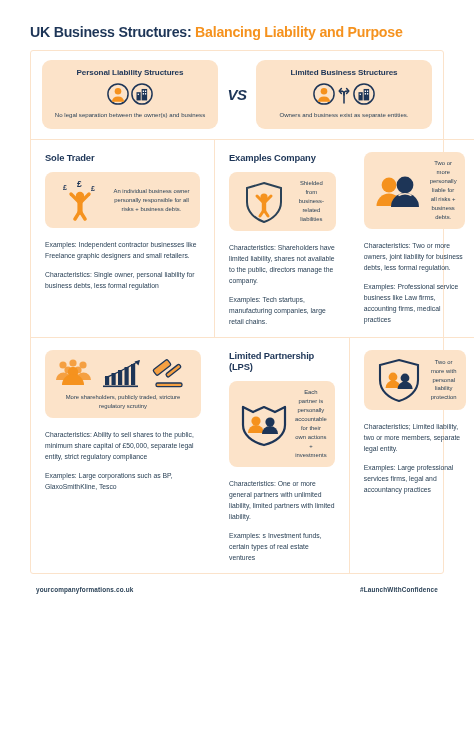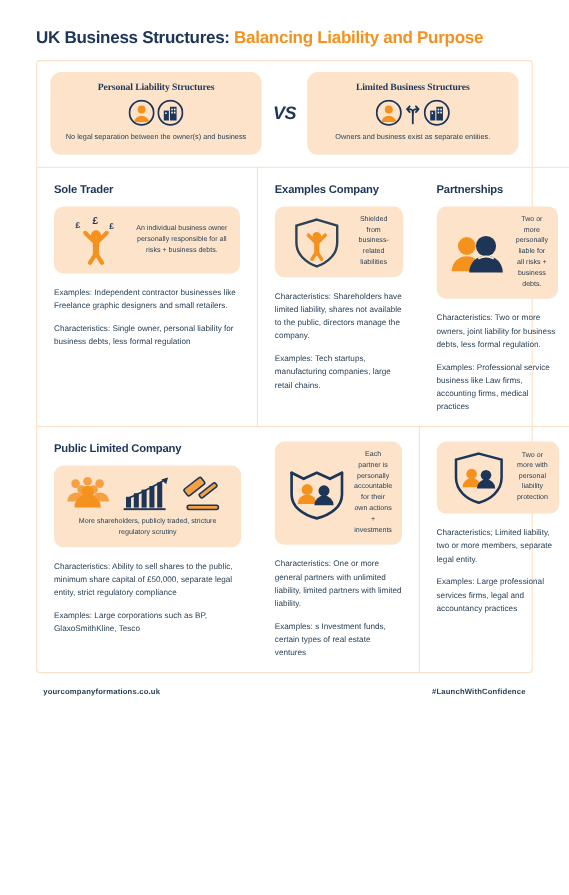--- a/index.html
+++ b/index.html
@@ -57,21 +57,20 @@
     padding: 8px 8px 9px 8px;
     box-sizing: border-box;
     text-align: center;
   }
   .cmp-title {
     font-size: 8.1px;
     font-weight: bold;
     color: #1d3557;
     letter-spacing: -0.1px;
     margin-bottom: 4px;
-    font-family: Liberation Serif, serif;
   }
   .cmp-icons {
     height: 26px;
     display: flex;
     align-items: center;
     justify-content: center;
     gap: 2px;
     margin-bottom: 4px;
   }
   .cmp-sub {
@@ -269,39 +268,37 @@
               <path d="M21 30 L25 36" stroke="#f5921e" stroke-width="3" stroke-linecap="round"></path>
             </svg>
           </div>
           <div class="badge-text">Shielded from business-related liabilities</div>
         </div>
         <p class="para">Characteristics: Shareholders have limited liability, shares not available to the public, directors manage the company.</p>
         <p class="para">Examples: Tech startups, manufacturing companies, large retail chains.</p>
       </div>
 
       <div class="cell left row-top">
-        <div class="cell-title">Partnerships</div>
         <div class="badge">
           <div class="badge-icon">
             <svg width="50" height="38" viewBox="0 0 50 38">
               <circle cx="15" cy="13" r="7.4" fill="#f5921e"></circle>
               <path d="M2.5 34a12.5 12.5 0 0 1 25 0z" fill="#f5921e"></path>
               <circle cx="31" cy="13" r="8.4" fill="#1d3557"></circle>
               <path d="M17 35a14 14 0 0 1 28 0z" fill="#1d3557"></path>
               <path d="M24.5 23.5a13.9 13.9 0 0 1 13 0" fill="none" stroke="#fce3c9" stroke-width="1.6"></path>
             </svg>
           </div>
           <div class="badge-text">Two or more personally liable for all risks + business debts.</div>
         </div>
         <p class="para">Characteristics: Two or more owners, joint liability for business debts, less formal regulation.</p>
         <p class="para">Examples: Professional service business like Law firms, accounting firms, medical practices</p>
       </div>
 
       <div class="cell row-top">
-        <div class="cell-title">Public Limited Company</div>
         <div class="badge stacked">
           <div class="badge-icon">
             <svg width="140" height="34" viewBox="0 0 140 34">
 
               <g fill="#f5a042">
                 <circle cx="10" cy="9" r="3.6"></circle>
                   <circle cx="20" cy="7" r="3.6"></circle>
                 <circle cx="30" cy="9" r="3.6"></circle>
                   <circle cx="15" cy="14" r="3.6"></circle>
                 <circle cx="25" cy="14" r="3.6"></circle>
@@ -332,20 +329,21 @@
               </g>
             </svg>
           </div>
           <div class="badge-text">More shareholders, publicly traded, stricture regulatory scrutiny</div>
         </div>
         <p class="para">Characteristics: Ability to sell shares to the public, minimum share capital of £50,000, separate legal entity, strict regulatory compliance</p>
         <p class="para">Examples: Large corporations such as BP, GlaxoSmithKline, Tesco</p>
       </div>
 
       <div class="cell left row-top">
+        <div class="cell-title">Limited Partnership (LPS)</div>
         <div class="badge">
           <div class="badge-icon">
             <svg width="50" height="46" viewBox="0 0 50 46">
               <path d="M4 6 V24 C4 34 13 41 25 44 C37 41 46 34 46 24 V6" fill="none" stroke="#1d3557" stroke-width="2.2" stroke-linecap="round"></path>
               <path d="M4 6 L14 11" fill="none" stroke="#1d3557" stroke-width="2.2" stroke-linecap="round"></path>
               <path d="M46 6 L36 11" fill="none" stroke="#1d3557" stroke-width="2.2" stroke-linecap="round"></path>
               <path d="M14 11 L25 6 L36 11" fill="none" stroke="#1d3557" stroke-width="2.2" stroke-linejoin="round"></path>
               <circle cx="17" cy="20" r="4.6" fill="#f5921e"></circle>
               <path d="M9 32a8 8 0 0 1 16 0z" fill="#f5921e"></path>
               <circle cx="31" cy="21" r="4.6" fill="#1d3557"></circle>

